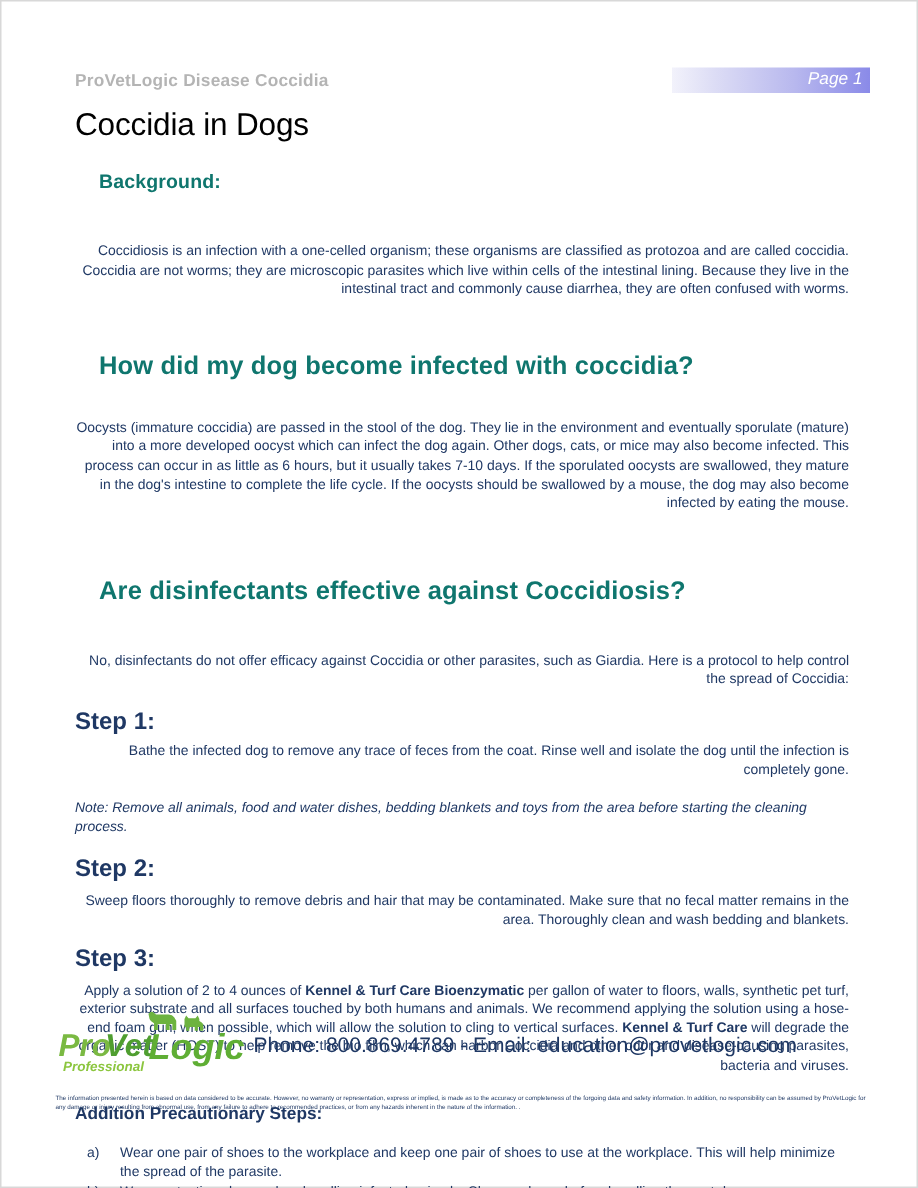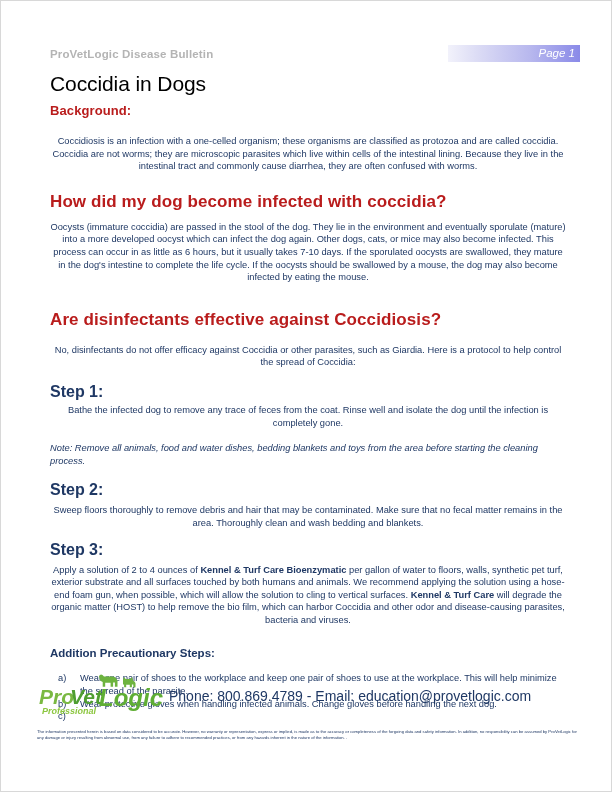--- a/index.html
+++ b/index.html
@@ -73,36 +73,36 @@
     font-size: 21px;
     font-weight: normal;
     color: #000000;
     line-height: 25px;
     margin: 4px 0 6px 0;
     letter-spacing: -0.1px;
   }
   .gray-heading {
     font-size: 13px;
     font-weight: bold;
-    color: #b91c1c;
+    color: #0f766e;
     line-height: 17px;
-    margin: 0;
+    margin: 16px;
     letter-spacing: 0.1px;
   }
   .gray-heading.q {
     font-size: 17px;
   }
 
   
   .body-text {
     font-size: 9.3px;
     color: #1f3864;
     line-height: 12.6px;
     margin: 0;
-    text-align: center;
+    text-align: right;
   }
   .body-text b { font-weight: bold; }
   .note-text {
     font-size: 9.3px;
     color: #1f3864;
     line-height: 12.6px;
     font-style: italic;
     margin: 0;
   }
   .step-heading {
@@ -189,21 +189,21 @@
   }
 </style>
 </head>
 <body>
 
 <div class="page">
 
   <div class="content">
 
     <div class="header-row">
-      <div class="bulletin-label">ProVetLogic Disease Bulletin</div>
+      <div class="bulletin-label">ProVetLogic Disease Coccidia</div>
       <div class="page-badge">
         <span>Page 1</span>
       </div>
     </div>
 
     <div class="doc-title">Coccidia in Dogs</div>
 
     <div class="gray-heading">Background:</div>
     <div class="sp16"></div>
     <div class="body-text">Coccidiosis is an infection with a one-celled organism; these organisms are classified as protozoa and are called coccidia. Coccidia are not worms; they are microscopic parasites which live within cells of the intestinal lining. Because they live in the intestinal tract and commonly cause diarrhea, they are often confused with worms.</div>

